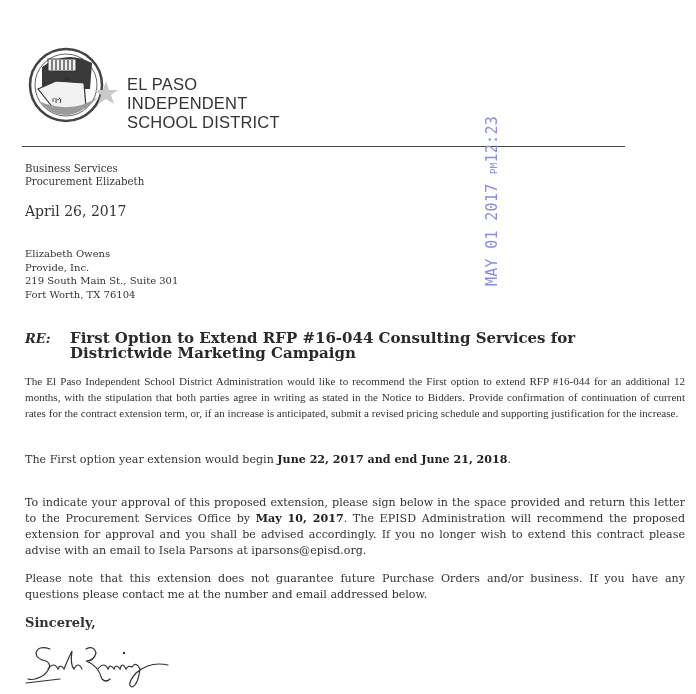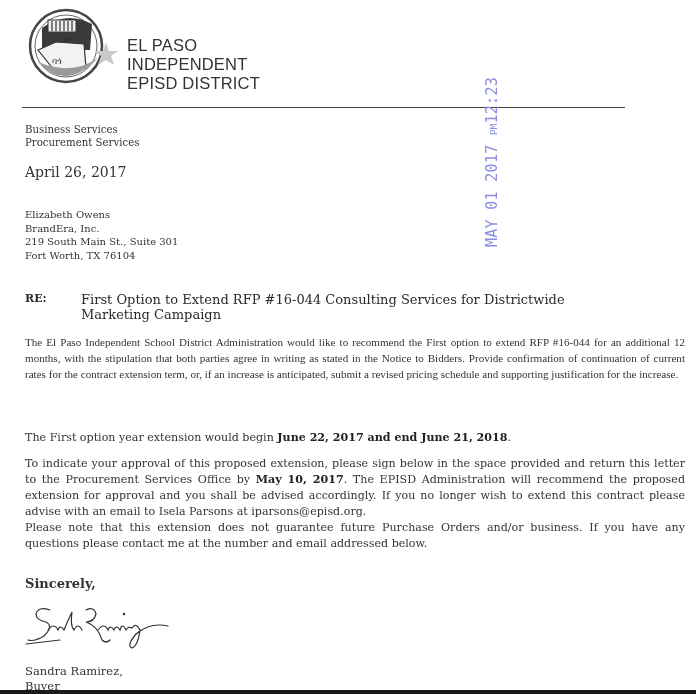--- a/index.html
+++ b/index.html
@@ -1,51 +1,51 @@
 <!DOCTYPE html>
 <html><head>
   <meta charset="utf-8">
   <style>
     html, body { margin:0; padding:0; }
     body {
       width:696px; height:694px; overflow:hidden; position:relative;
       background:#ffffff; color:#2a2a2a;
       font-family:"DejaVu Serif", serif;
     }
-    .abs { position:absolute; }
+    .abs { position:absolute;margin-top:39px; }
     .logo { left:26px; top:6px; width:100px; height:80px; }
     .org {
       left:127px; top:36px;
       font-family:"Liberation Sans", sans-serif;
       font-size:16.5px; line-height:19px; color:#333; letter-spacing:0.2px;
     }
     .rule { left:22px; top:107px; width:603px; height:1px; background:#444; }
     .stamp {
       left:472px; top:82px; width:40px; height:160px;
     }
     .stamp span {
       position:absolute; left:50%; top:50%;
       transform:translate(-50%,-50%) rotate(-90deg);
       white-space:nowrap; color:#8a8ee0;
       font-family:"DejaVu Sans Mono", monospace; font-size:15px; letter-spacing:0.3px;
     }
     .stamp small { font-size:9px; }
     .dept { left:25px; top:123px; font-size:10.2px; line-height:13px; color:#333; }
     .date { left:25px; top:164px; font-size:14px; color:#333; }
     .addr { left:25px; top:208px; font-size:10px; line-height:13.5px; color:#333; }
-    .re-label { left:25px; top:292px; font-weight:bold; font-size:11px; color:#2a2a2a; }
-    .re-text { left:81px; top:292px; width:540px; font-weight:normal; font-size:13px; line-height:15px; color:#2a2a2a; }
+    .re-label { left:25px; top:292px; font-weight:bold; font-size:13px; color:#2a2a2a;font-style:italic; }
+    .re-text { left:70px; top:292px; width:540px; font-weight:bold; font-size:15px; line-height:15px; color:#2a2a2a; }
     .para {
       left:25px; width:660px; font-size:11.1px; line-height:16px; color:#333;
       text-align:justify;
     }
     .p1 { top:334px;font-family:Liberation Serif, serif; }
-    .p2 { top:430px; }
+    .p2 { top:413px; }
     .p3 { top:456px; }
-    .p4 { top:520px; }
+    .p4 { top:532px; }
     .closing { left:25px; top:576px; font-size:13px; color:#333;font-weight:bold; }
     .sig { left:20px; top:600px; width:160px; height:50px; }
     .signer { left:25px; top:664px; font-size:11.5px; line-height:15px; color:#333; }
     .bottom-bar { left:0; top:690px; width:696px; height:4px; background:#1a1a1a; }
     b { color:#222; }
   </style>
 </head>
 <body>
 
 <div class="abs logo">
@@ -68,39 +68,39 @@
       <text x="26" y="58">ባጎ</text>
     </g>
     <path d="M12 56 Q40 86 72 52 Q46 70 12 56 Z" fill="#9a9a9a"></path>
     <polygon points="80,36 83,45 92,45 85,50 88,59 80,54 72,59 75,50 68,45 77,45" fill="#c9c9c9"></polygon>
   </svg>
 </div>
 
 <div class="abs org">
   <div>EL PASO</div>
   <div>INDEPENDENT</div>
-  <div>EPISD DISTRICT</div>
+  <div>SCHOOL DISTRICT</div>
 </div>
 
 <div class="abs rule"></div>
 
 <div class="abs stamp">
   <span><span style="position:static;transform:none;">MAY 01 2017</span> <small>PM</small><span style="position:static;transform:none;">12:23</span></span>
 </div>
 
 <div class="abs dept">
   <div>Business Services</div>
-  <div>Procurement Services</div>
+  <div>Procurement Elizabeth</div>
 </div>
 
 <div class="abs date">April 26, 2017</div>
 
 <div class="abs addr">
   <div>Elizabeth Owens</div>
-  <div>BrandEra, Inc.</div>
+  <div>Provide, Inc.</div>
   <div>219 South Main St., Suite 301</div>
   <div>Fort Worth, TX 76104</div>
 </div>
 
 <div class="abs re-label">RE:</div>
 <div class="abs re-text">First Option to Extend RFP #16-044 Consulting Services for Districtwide Marketing Campaign</div>
 
 <div class="abs para p1">The El Paso Independent School District Administration would like to recommend the First option to extend RFP #16-044 for an additional 12 months, with the stipulation that both parties agree in writing as stated in the Notice to Bidders.  Provide confirmation of continuation of current rates for the contract extension term, or, if an increase is anticipated, submit a revised pricing schedule and supporting justification for the increase.</div>
 
 <div class="abs para p2">

